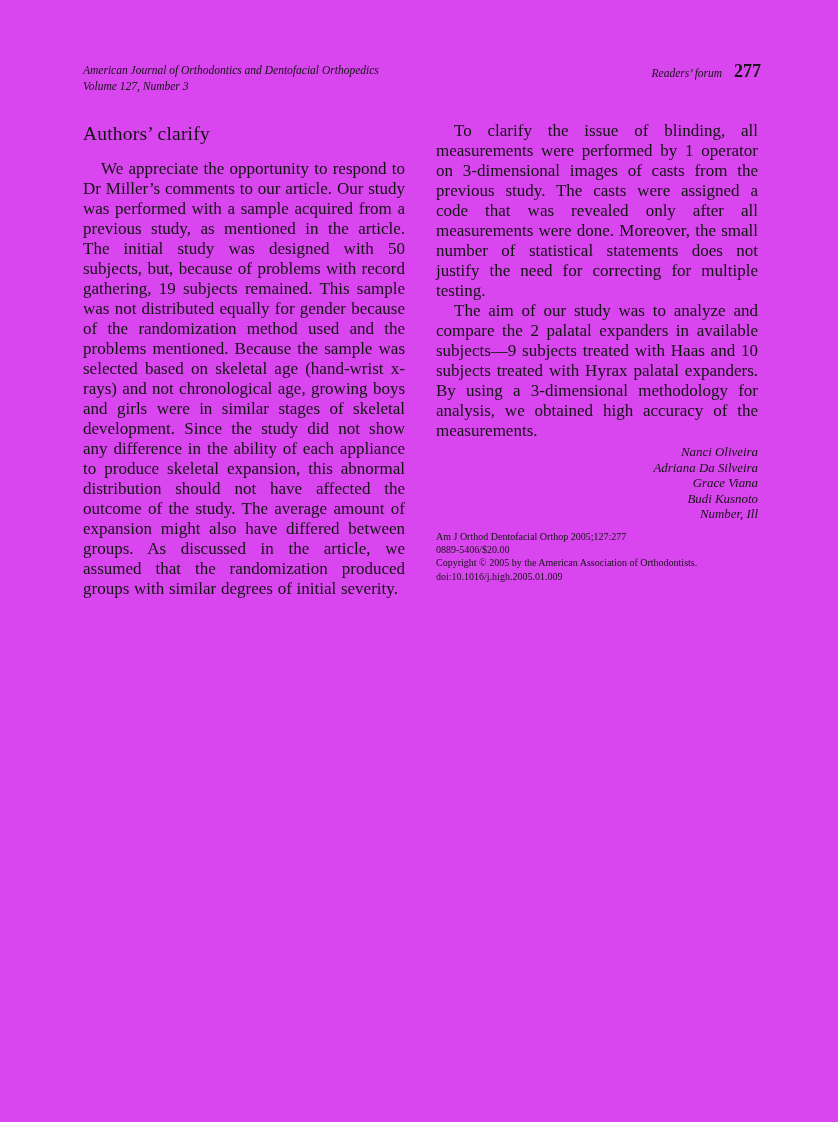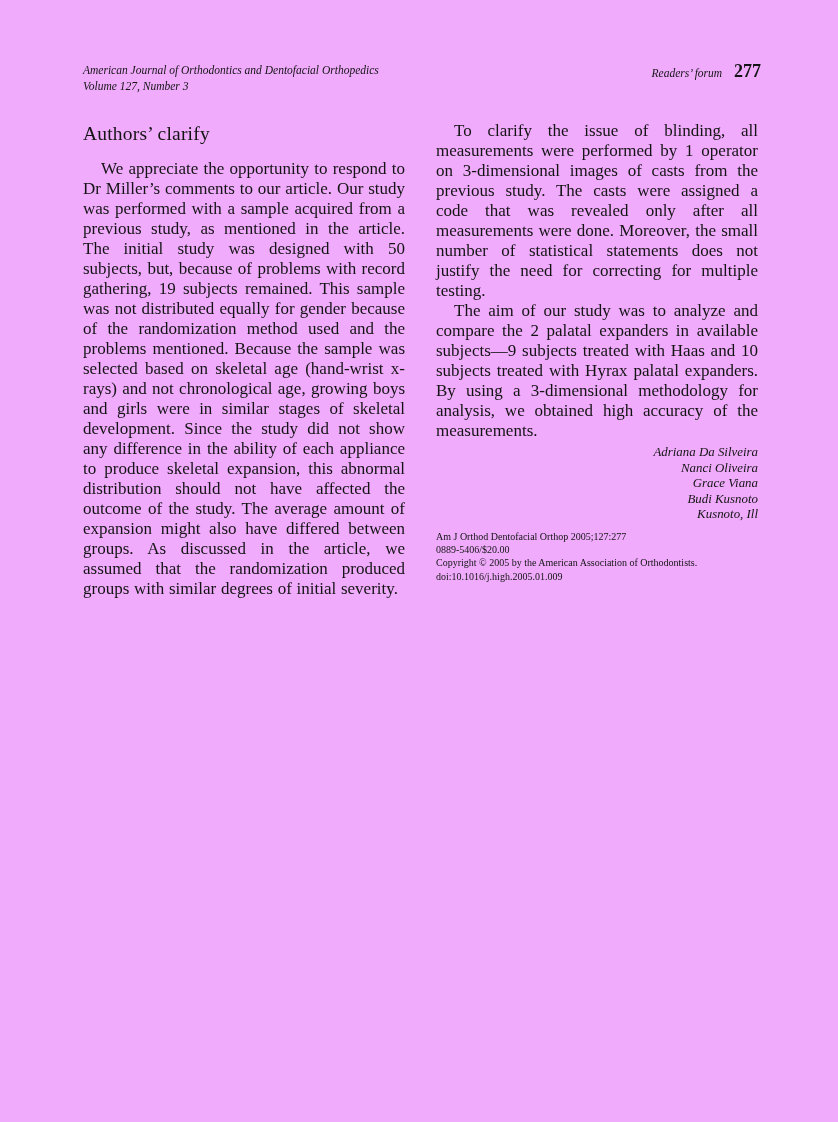--- a/index.html
+++ b/index.html
@@ -14,21 +14,21 @@
     font-family: "Liberation Serif", "DejaVu Serif", serif;
     color: #141414;
     position: relative;
     overflow: hidden;
   }
   .page {
     position: absolute;
     top: 0; left: 0;
     width: 838px;
     height: 1122px;
-    background: #f0abfc;
+    background: #d946ef;
   }
   
   .running-head {
     position: absolute;
     top: 62px;
     left: 83px;
     width: 678px;
     display: flex;
     justify-content: space-between;
     align-items: flex-start;
@@ -114,25 +114,25 @@
     <section class="col">
       <h1 class="article-title">Authors’ clarify</h1>
       <p class="body-text">We appreciate the opportunity to respond to Dr Miller’s comments to our article. Our study was performed with a sample acquired from a previous study, as mentioned in the article. The initial study was designed with 50 subjects, but, because of problems with record gathering, 19 subjects remained. This sample was not distributed equally for gender because of the randomization method used and the problems mentioned. Because the sample was selected based on skeletal age (hand-wrist x-rays) and not chronological age, growing boys and girls were in similar stages of skeletal development. Since the study did not show any difference in the ability of each appliance to produce skeletal expansion, this abnormal distribution should not have affected the outcome of the study. The average amount of expansion might also have differed between groups. As discussed in the article, we assumed that the randomization produced groups with similar degrees of initial severity.</p>
     </section>
 
     <section class="col">
       <p class="body-text">To clarify the issue of blinding, all measurements were performed by 1 operator on 3-dimensional images of casts from the previous study. The casts were assigned a code that was revealed only after all measurements were done. Moreover, the small number of statistical statements does not justify the need for correcting for multiple testing.</p>
       <p class="body-text">The aim of our study was to analyze and compare the 2 palatal expanders in available subjects—9 subjects treated with Haas and 10 subjects treated with Hyrax palatal expanders. By using a 3-dimensional methodology for analysis, we obtained high accuracy of the measurements.</p>
 
       <div class="authors">
+        <div class="author-line">Nanci Oliveira</div>
         <div class="author-line">Adriana Da Silveira</div>
-        <div class="author-line">Nanci Oliveira</div>
         <div class="author-line">Grace Viana</div>
         <div class="author-line">Budi Kusnoto</div>
-        <div class="author-line">Kusnoto, Ill</div>
+        <div class="author-line">Number, Ill</div>
       </div>
 
       <div class="citation">
         <div class="cite-line">Am J Orthod Dentofacial Orthop 2005;127:277</div>
         <div class="cite-line">0889-5406/$20.00</div>
         <div class="cite-line">Copyright © 2005 by the American Association of Orthodontists.</div>
         <div class="cite-line">doi:10.1016/j.high.2005.01.009</div>
       </div>
     </section>
 

